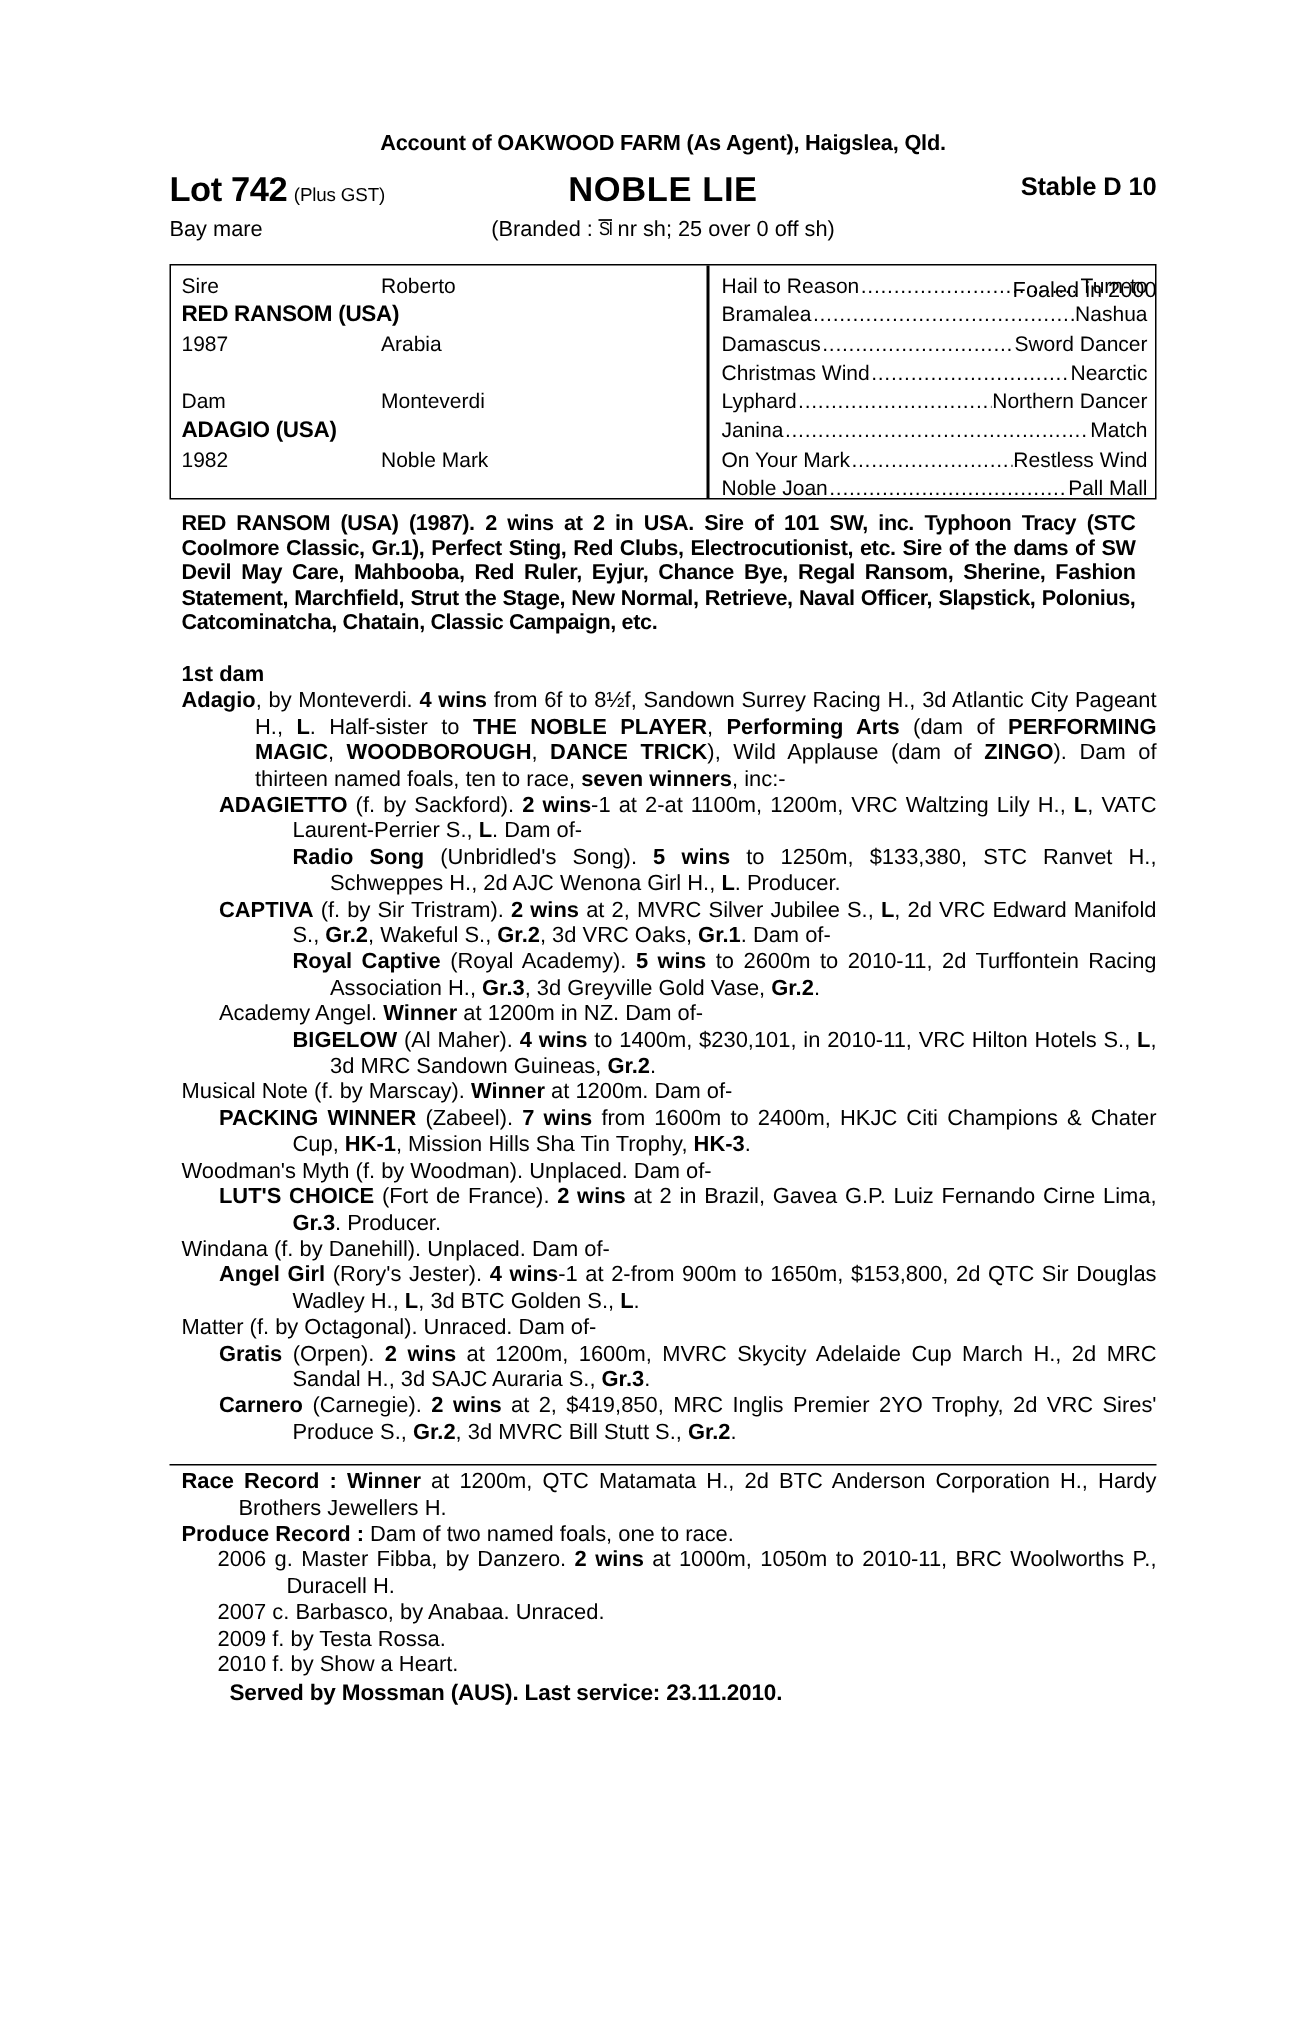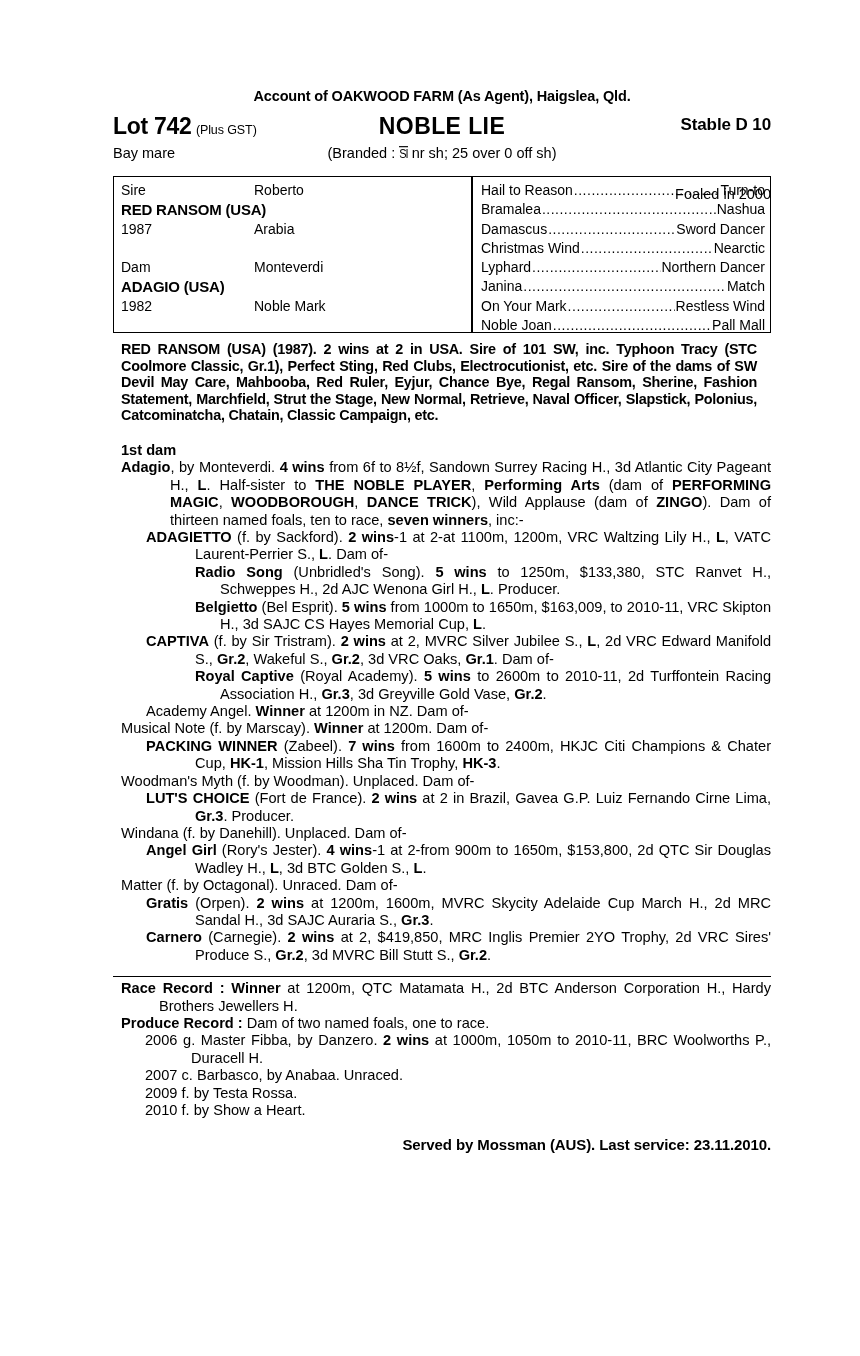--- a/index.html
+++ b/index.html
@@ -196,25 +196,25 @@
     border-top: 1.6px solid #000;
     margin: 12px 0 3px 0;
   }
   .rec-block { font-size: 14.6px; line-height: 17.4px; }
   .rec-para { text-align: justify; margin: 0; }
   .rec-hang { padding-left: 46px; text-indent: -38px; }
   .rec-hang2 { padding-left: 78px; text-indent: -46px; }
   .rec-flat { padding-left: 32px; text-indent: 0; }
   .rec-flat0 { padding-left: 8px; text-indent: 0; }
   .served {
-    text-align: right;
+    text-align: left;
     font-weight: bold;
     font-size: 15px;
     letter-spacing: -0.1px;
-    margin-top: 17px;
+    margin-top: 1px;
     padding-left: 40px;
   }
 </style>
 </head>
 <body>
 
 <div class="page">
   <div class="content">
 
     <div class="account-line">Account of OAKWOOD FARM (As Agent), Haigslea, Qld.</div>
@@ -295,24 +295,24 @@
     </div>
 
     <div class="sire-para">RED RANSOM (USA) (1987). 2 wins at 2 in USA. Sire of 101 SW, inc. Typhoon Tracy (STC Coolmore Classic, Gr.1), Perfect Sting, Red Clubs, Electrocutionist, etc. Sire of the dams of SW Devil May Care, Mahbooba, Red Ruler, Eyjur, Chance Bye, Regal Ransom, Sherine, Fashion Statement, Marchfield, Strut the Stage, New Normal, Retrieve, Naval Officer, Slapstick, Polonius, Catcominatcha, Chatain, Classic Campaign, etc.</div>
 
     <div class="body-block">
       <div class="sec-head">1st dam</div>
       <div id="entries">
           <p class="para hang-1"><b>Adagio</b>, by Monteverdi. <b>4 wins</b> from 6f to 8½f, Sandown Surrey Racing H., 3d Atlantic City Pageant H., <b>L</b>. Half-sister to <b>THE NOBLE PLAYER</b>, <b>Performing Arts</b> (dam of <b>PERFORMING MAGIC</b>, <b>WOODBOROUGH</b>, <b>DANCE TRICK</b>), Wild Applause (dam of <b>ZINGO</b>). Dam of thirteen named foals, ten to race, <b>seven winners</b>, inc:-</p>
           <p class="para hang-4"><b>ADAGIETTO</b> (f. by Sackford). <b>2 wins</b>-1 at 2-at 1100m, 1200m, VRC Waltzing Lily H., <b>L</b>, VATC Laurent-Perrier S., <b>L</b>. Dam of-</p>
           <p class="para hang-5"><b>Radio Song</b> (Unbridled's Song). <b>5 wins</b> to 1250m, $133,380, STC Ranvet H., Schweppes H., 2d AJC Wenona Girl H., <b>L</b>. Producer.</p>
-          <p class="para hang-5"><b>Belgietto</b> (Bel Esprit). <b>5 wins</b> from 1000m to 1650m, $163,009, to 2010-11, VRC Skipton H., 3d SAJC CS Hayes Memorial Cup, <b>L</b>.</p>
           <p class="para hang-4"><b>CAPTIVA</b> (f. by Sir Tristram). <b>2 wins</b> at 2, MVRC Silver Jubilee S., <b>L</b>, 2d VRC Edward Manifold S., <b>Gr.2</b>, Wakeful S., <b>Gr.2</b>, 3d VRC Oaks, <b>Gr.1</b>. Dam of-</p>
           <p class="para hang-5"><b>Royal Captive</b> (Royal Academy). <b>5 wins</b> to 2600m to 2010-11, 2d Turffontein Racing Association H., <b>Gr.3</b>, 3d Greyville Gold Vase, <b>Gr.2</b>.</p>
           <p class="para hang-4">Academy Angel. <b>Winner</b> at 1200m in NZ. Dam of-</p>
+          <p class="para hang-5"><b>BIGELOW</b> (Al Maher). <b>4 wins</b> to 1400m, $230,101, in 2010-11, VRC Hilton Hotels S., <b>L</b>, 3d MRC Sandown Guineas, <b>Gr.2</b>.</p>
           <p class="para hang-1">Musical Note (f. by Marscay). <b>Winner</b> at 1200m. Dam of-</p>
           <p class="para hang-4"><b>PACKING WINNER</b> (Zabeel). <b>7 wins</b> from 1600m to 2400m, HKJC Citi Champions &amp; Chater Cup, <b>HK-1</b>, Mission Hills Sha Tin Trophy, <b>HK-3</b>.</p>
           <p class="para hang-1">Woodman's Myth (f. by Woodman). Unplaced. Dam of-</p>
           <p class="para hang-4"><b>LUT'S CHOICE</b> (Fort de France). <b>2 wins</b> at 2 in Brazil, Gavea G.P. Luiz Fernando Cirne Lima, <b>Gr.3</b>. Producer.</p>
           <p class="para hang-1">Windana (f. by Danehill). Unplaced. Dam of-</p>
           <p class="para hang-4"><b>Angel Girl</b> (Rory's Jester). <b>4 wins</b>-1 at 2-from 900m to 1650m, $153,800, 2d QTC Sir Douglas Wadley H., <b>L</b>, 3d BTC Golden S., <b>L</b>.</p>
           <p class="para hang-1">Matter (f. by Octagonal). Unraced. Dam of-</p>
           <p class="para hang-4"><b>Gratis</b> (Orpen). <b>2 wins</b> at 1200m, 1600m, MVRC Skycity Adelaide Cup March H., 2d MRC Sandal H., 3d SAJC Auraria S., <b>Gr.3</b>.</p>
           <p class="para hang-4"><b>Carnero</b> (Carnegie). <b>2 wins</b> at 2, $419,850, MRC Inglis Premier 2YO Trophy, 2d VRC Sires' Produce S., <b>Gr.2</b>, 3d MVRC Bill Stutt S., <b>Gr.2</b>.</p>
         </div>

